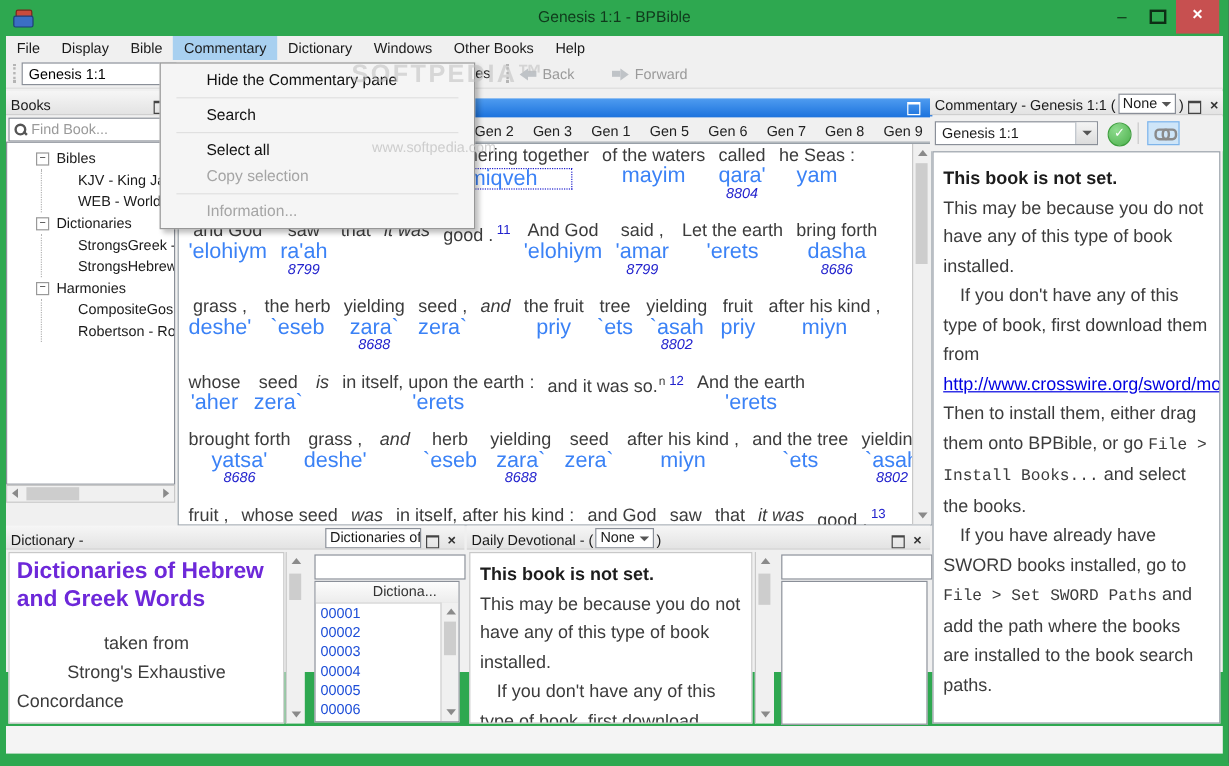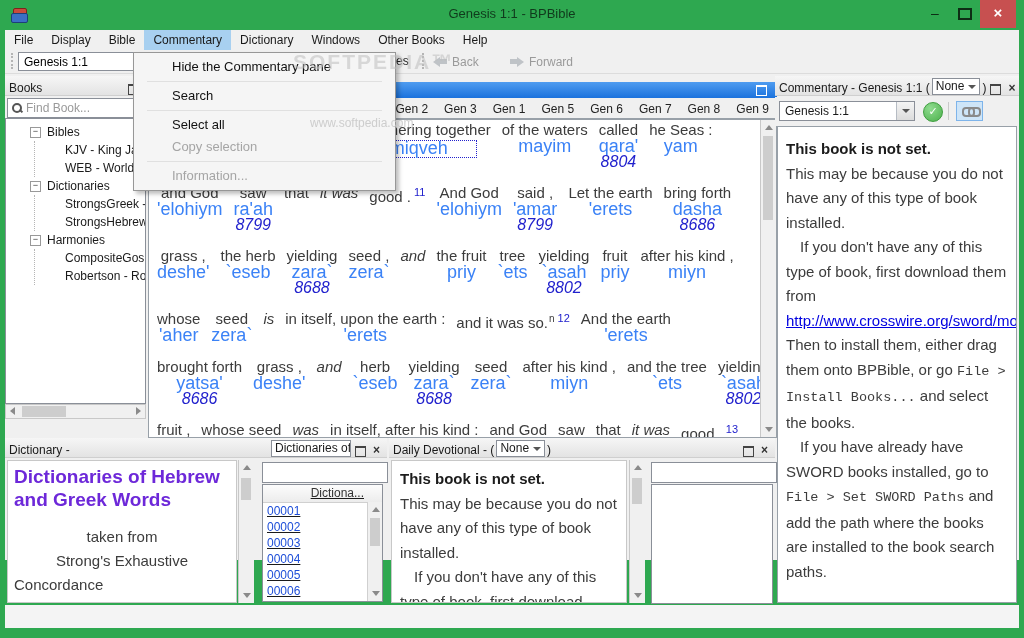--- a/index.html
+++ b/index.html
@@ -71,21 +71,21 @@
   .bible-body{position:absolute;left:143px;top:89px;width:629px;height:319px;background:#fff;border:1px solid #98a0a8;box-sizing:border-box;overflow:hidden;}
   .btext{position:absolute;left:0;top:0;right:16px;padding:0 8px;}
   .bline{display:flex;gap:11px;margin-bottom:14px;align-items:flex-start;flex-wrap:nowrap;}
   .bunit{display:flex;flex-direction:column;align-items:center;flex:none;}
   .ben{font-size:15px;color:#3c3c3c;white-space:nowrap;line-height:19px;}
   .ben .it{font-style:italic;}
   .vnum{color:#2121cd;font-size:11px;vertical-align:super;margin-left:3px;}
   .vnote{color:#3c3c3c;font-size:10px;vertical-align:super;margin-left:1px;}
   .btr{font-size:18px;color:#3b82f6;white-space:nowrap;line-height:15px;}
   .btr.boxed{border:1px dotted #2121cd;padding:0 28px 1px 6px;margin-top:1px;}
-  .bstrong{font-size:16px;font-style:italic;color:#2121cd;line-height:15px;}
+  .bstrong{font-size:12px;font-style:italic;color:#2121cd;line-height:15px;}
   
   .vscroll{position:absolute;background:#f0f0f0;border-left:1px solid #c8c8c8;}
   .vs-arrow{position:absolute;left:4px;width:0;height:0;border-left:4px solid transparent;border-right:4px solid transparent;}
   .vs-up{top:5px;border-bottom:5px solid #8a8a8a;}
   .vs-down{bottom:5px;border-top:5px solid #8a8a8a;}
   .vs-thumb{position:absolute;left:2px;width:10px;background:#cdcdcd;}
   
   .cmt{position:absolute;left:770px;top:46px;width:244px;height:529px;}
   .cmt .phead{left:0;top:0;width:244px;}
   .cmt-toolbar{position:absolute;left:0;top:21px;width:244px;height:29px;background:#F0F0F0;}
@@ -106,21 +106,21 @@
   .cmt-body .mono{font-family:"Liberation Mono",monospace;font-size:13.5px;}
   
   .dict{position:absolute;left:0;top:408px;width:382px;height:167px;}
   .dict .phead{left:0;top:0;width:382px;}
   .dict-book{border:1px solid #8a8f98;background:#fff;height:15px;line-height:15px;padding:0 3px;white-space:nowrap;overflow:hidden;max-width:72px;flex:none;}
   .dict-text{position:absolute;left:2px;top:22px;width:230px;height:143px;background:#fff;border:1px solid #c8c8c8;box-sizing:border-box;overflow:hidden;padding:2px 6px;font-size:15px;line-height:24px;color:#3c3c3c;}
   .dict-text h2{font-size:19px;line-height:23px;margin:2px 0 14px 0;color:#6d28d9;}
   .dict-text div.center{text-align:center;}
   .dict-vscroll{left:233px;top:22px;width:15px;height:143px;}
   .dict-input{position:absolute;left:257px;top:24px;width:120px;height:17px;border:1px solid #8a8f98;background:#fff;}
-  .dict-list{position:absolute;left:257px;top:46px;width:121px;height:118px;border:1px solid #8a8f98;background:#fff;box-sizing:border-box;overflow:hidden;text-decoration:underline;}
+  .dict-list{position:absolute;left:257px;top:46px;width:121px;height:118px;border:1px solid #8a8f98;background:#fff;box-sizing:border-box;overflow:hidden;}
   .dl-head{height:17px;line-height:17px;background:linear-gradient(#fcfcfc,#ececec);border-bottom:1px solid #d0d0d0;text-align:right;padding:0 18px 0 4px;font-size:12px;color:#333;}
   .dl-row{height:16px;line-height:16px;padding:0 4px;font-size:12px;color:#1d4ed8;}
   .dl-scroll{position:absolute;right:0;top:17px;bottom:0;width:14px;background:#f0f0f0;border-left:1px solid #d0d0d0;}
   .dl-scroll .vs-thumb{left:2px;top:16px;height:28px;width:10px;}
   
   .dev{position:absolute;left:384px;top:408px;width:386px;height:167px;}
   .dev .phead{left:0;top:0;width:386px;}
   .dev-text{position:absolute;left:2px;top:22px;width:236px;height:143px;background:#fff;border:1px solid #c8c8c8;box-sizing:border-box;overflow:hidden;padding:6px 8px;font-size:15px;line-height:24.5px;color:#3c3c3c;}
   .dev-text p{margin:0;}
   .dev-text p.indent{text-indent:14px;}

